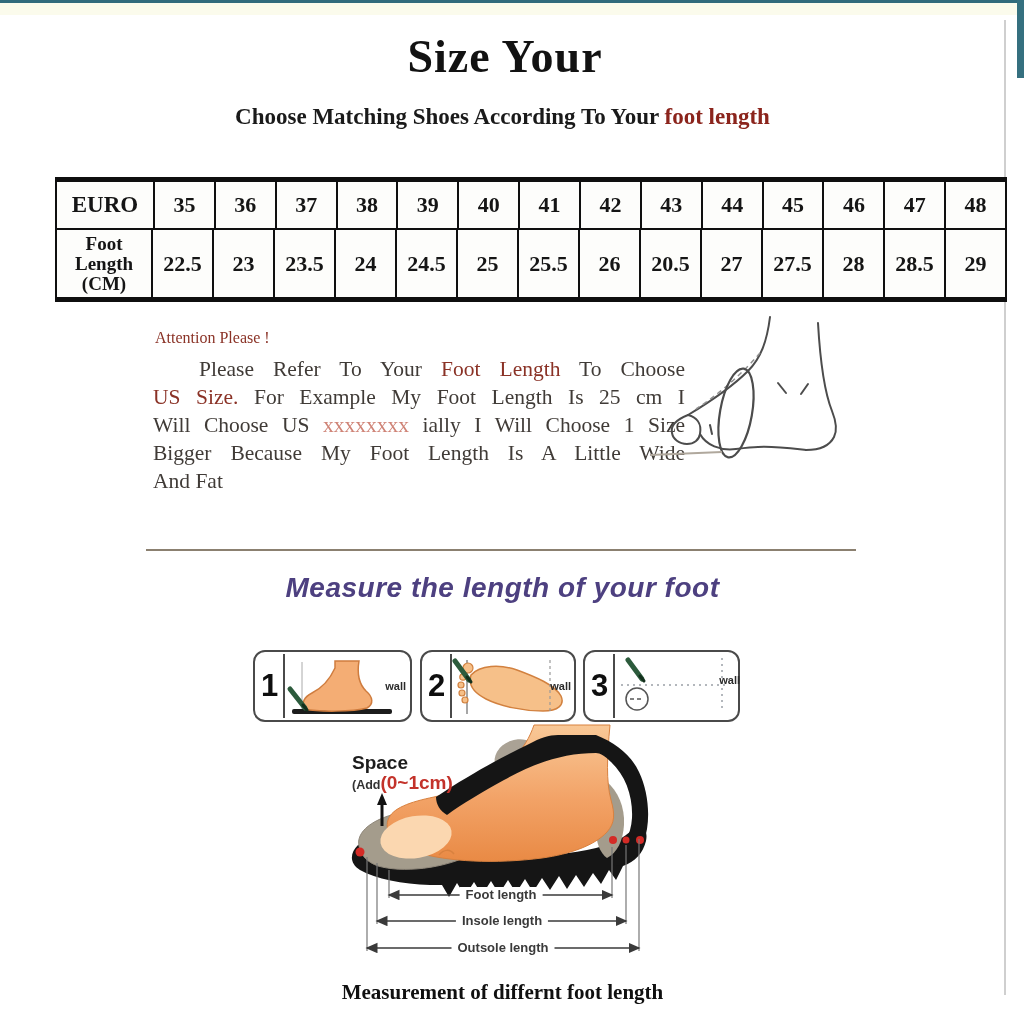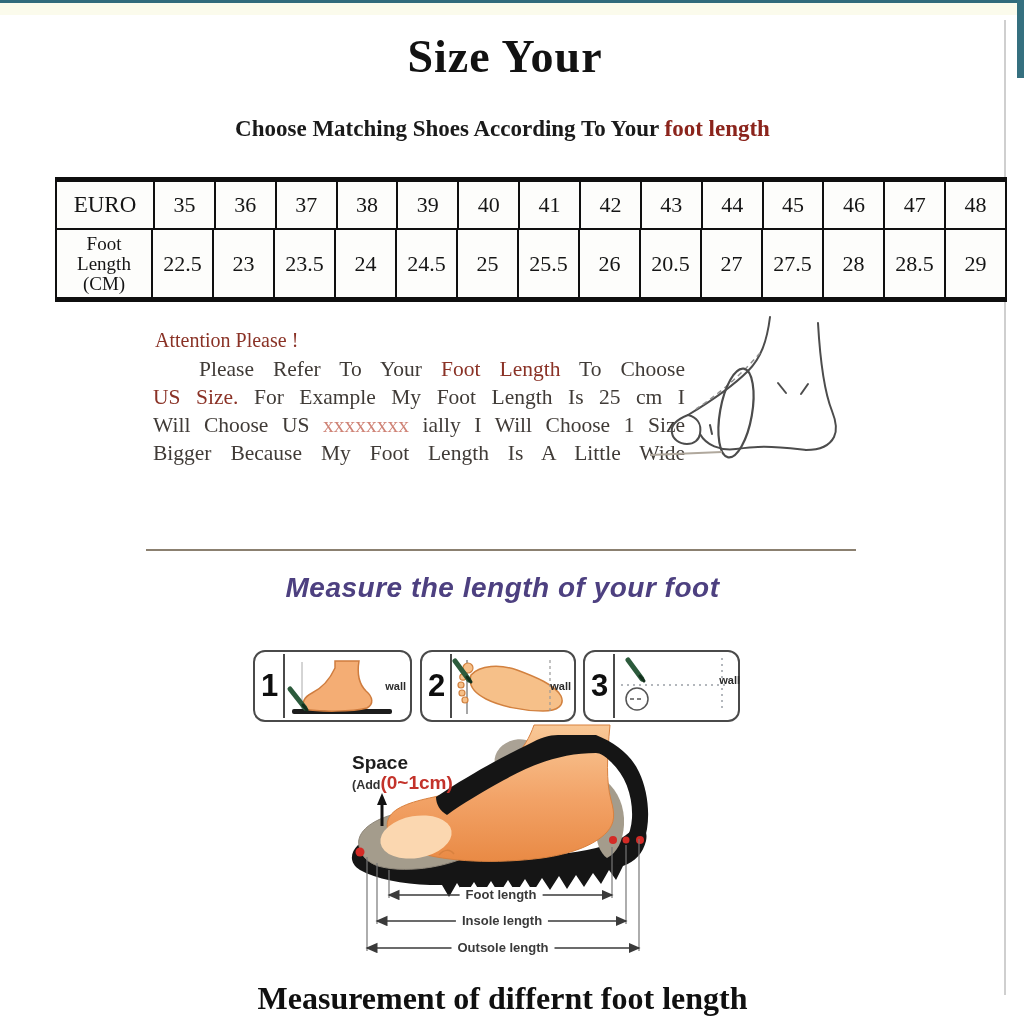--- a/index.html
+++ b/index.html
@@ -7,38 +7,38 @@
           font-family:"Liberation Serif",serif;}
   
   .top-teal{position:absolute;left:0;top:0;width:1024px;height:3px;background:#306b7c;}
   .top-cream{position:absolute;left:0;top:3px;width:1024px;height:12px;background:#fbfbec;}
   .right-teal{position:absolute;right:0;top:0;width:7px;height:78px;background:#35707f;}
   .right-gray{position:absolute;left:1004px;top:20px;width:2px;height:975px;background:#cfcfcf;}
 
   .title{position:absolute;left:0;top:30px;width:1010px;text-align:center;
          font-weight:bold;font-size:46px;color:#121212;letter-spacing:1px;}
   .subtitle{position:absolute;left:0;top:104px;width:1005px;text-align:center;
-            font-weight:bold;font-size:23px;color:#1a1a1a;margin-top:12px;}
+            font-weight:bold;font-size:23px;color:#1a1a1a;}
   .subtitle .hl{color:#8b241c;}
 
   
   .size-table{position:absolute;left:55px;top:177px;width:948px;
               border-top:5px solid #0f0f0f;border-bottom:5px solid #0f0f0f;
               border-left:2px solid #0f0f0f;border-right:2px solid #0f0f0f;background:#fdfdfb;}
   .t-row{display:flex;}
   .t-row1{height:46px;border-bottom:2px solid #0f0f0f;}
   .t-row2{height:67px;}
   .t-cell{flex:1;border-right:2px solid #0f0f0f;display:flex;align-items:center;justify-content:center;
-          font-weight:normal;font-size:22px;color:#151515;}
+          font-weight:bold;font-size:22px;color:#151515;}
   .t-cell:last-child{border-right:none;}
   .t-head{flex:0 0 96px;font-size:23px;}
   .t-head2{flex:0 0 96px;font-size:19px;line-height:20px;text-align:center;padding:0 16px;box-sizing:border-box;}
 
   
-  .attn-heading{position:absolute;left:155px;top:329px;font-size:20px;color:#8a3226;}
+  .attn-heading{position:absolute;left:155px;top:329px;font-size:16px;color:#8a3226;}
   .attn-par{position:absolute;left:153px;top:357px;width:532px;color:#403b37;}
   .attn-line{font-size:21.5px;height:28px;text-align:justify;text-align-last:justify;}
   .attn-line.first{padding-left:46px;width:486px;}
   .attn-line.last{text-align:left;text-align-last:left;}
   .attn-par .em{color:#8a3226;}
   .attn-par .xred{color:#cf8376;}
 
   .foot-sketch{position:absolute;left:648px;top:303px;}
   .choose-note{position:absolute;left:697px;top:496px;width:155px;text-align:center;
                font-size:20px;line-height:25px;color:#262626;}
@@ -68,21 +68,21 @@
   .space-label .sp1{font-weight:bold;font-size:19px;color:#1d1d1d;display:block;}
   .space-label .sp2a{font-weight:bold;font-size:12.5px;color:#333;}
   .space-label .sp2b{font-weight:bold;font-size:19px;color:#c3322a;}
   .mlabel{position:absolute;transform:translateX(-50%);background:#fff;padding:0 6px;
           font-family:"Liberation Sans",sans-serif;font-weight:bold;font-size:13px;color:#3a3a3a;white-space:nowrap;}
   .ml-0{left:157px;top:164px;}
   .ml-1{left:158px;top:190px;}
   .ml-2{left:159px;top:217px;}
 
   .caption{position:absolute;left:0;top:980px;width:1005px;text-align:center;
-           font-weight:bold;font-size:32px;color:#101010;}
+           font-weight:bold;font-size:21px;color:#101010;}
 </style>
 </head>
 <body>
 
 <div class="canvas">
 
   <div class="top-teal"></div>
   <div class="top-cream"></div>
   <div class="right-teal"></div>
   <div class="right-gray"></div>
@@ -128,20 +128,21 @@
     </div>
   </div>
 
   <div class="attn-heading">Attention Please !</div>
 
   <div class="attn-par">
     <div class="attn-line first"><span>Please Refer To Your </span><span class="em">Foot Length</span><span> To Choose</span></div>
     <div class="attn-line"><span class="em">US Size.</span><span> For Example My Foot Length Is 25 cm I</span></div>
     <div class="attn-line"><span>Will Choose US </span><span class="xred">xxxxxxxx</span><span> ially I Will Choose 1 Size</span></div>
     <div class="attn-line">Bigger Because My Foot Length Is A Little Wide</div>
+    <div class="attn-line last">And Fat</div>
   </div>
 
   <svg class="foot-sketch" width="220" height="190" viewBox="0 0 220 190">
     <g fill="none" stroke="#4c4c4c" stroke-width="2" stroke-linecap="round">
       <path d="M 122,14 C 119,38 113,55 100,68 C 84,84 60,100 40,112"></path>
       <path d="M 170,20 C 172,55 176,88 184,108 C 188,118 189,128 186,134 C 182,142 172,147 158,147"></path>
       <path d="M 158,147 C 140,145 124,143 110,144"></path>
       <path d="M 40,112 C 30,116 22,122 24,130 C 25,136 31,141 39,141 C 46,141 51,137 52,131"></path>
       <path d="M 52,131 C 58,142 72,148 88,146 C 96,145 104,144 110,144"></path>
       <path d="M 40,112 C 48,114 54,120 52,131"></path>

